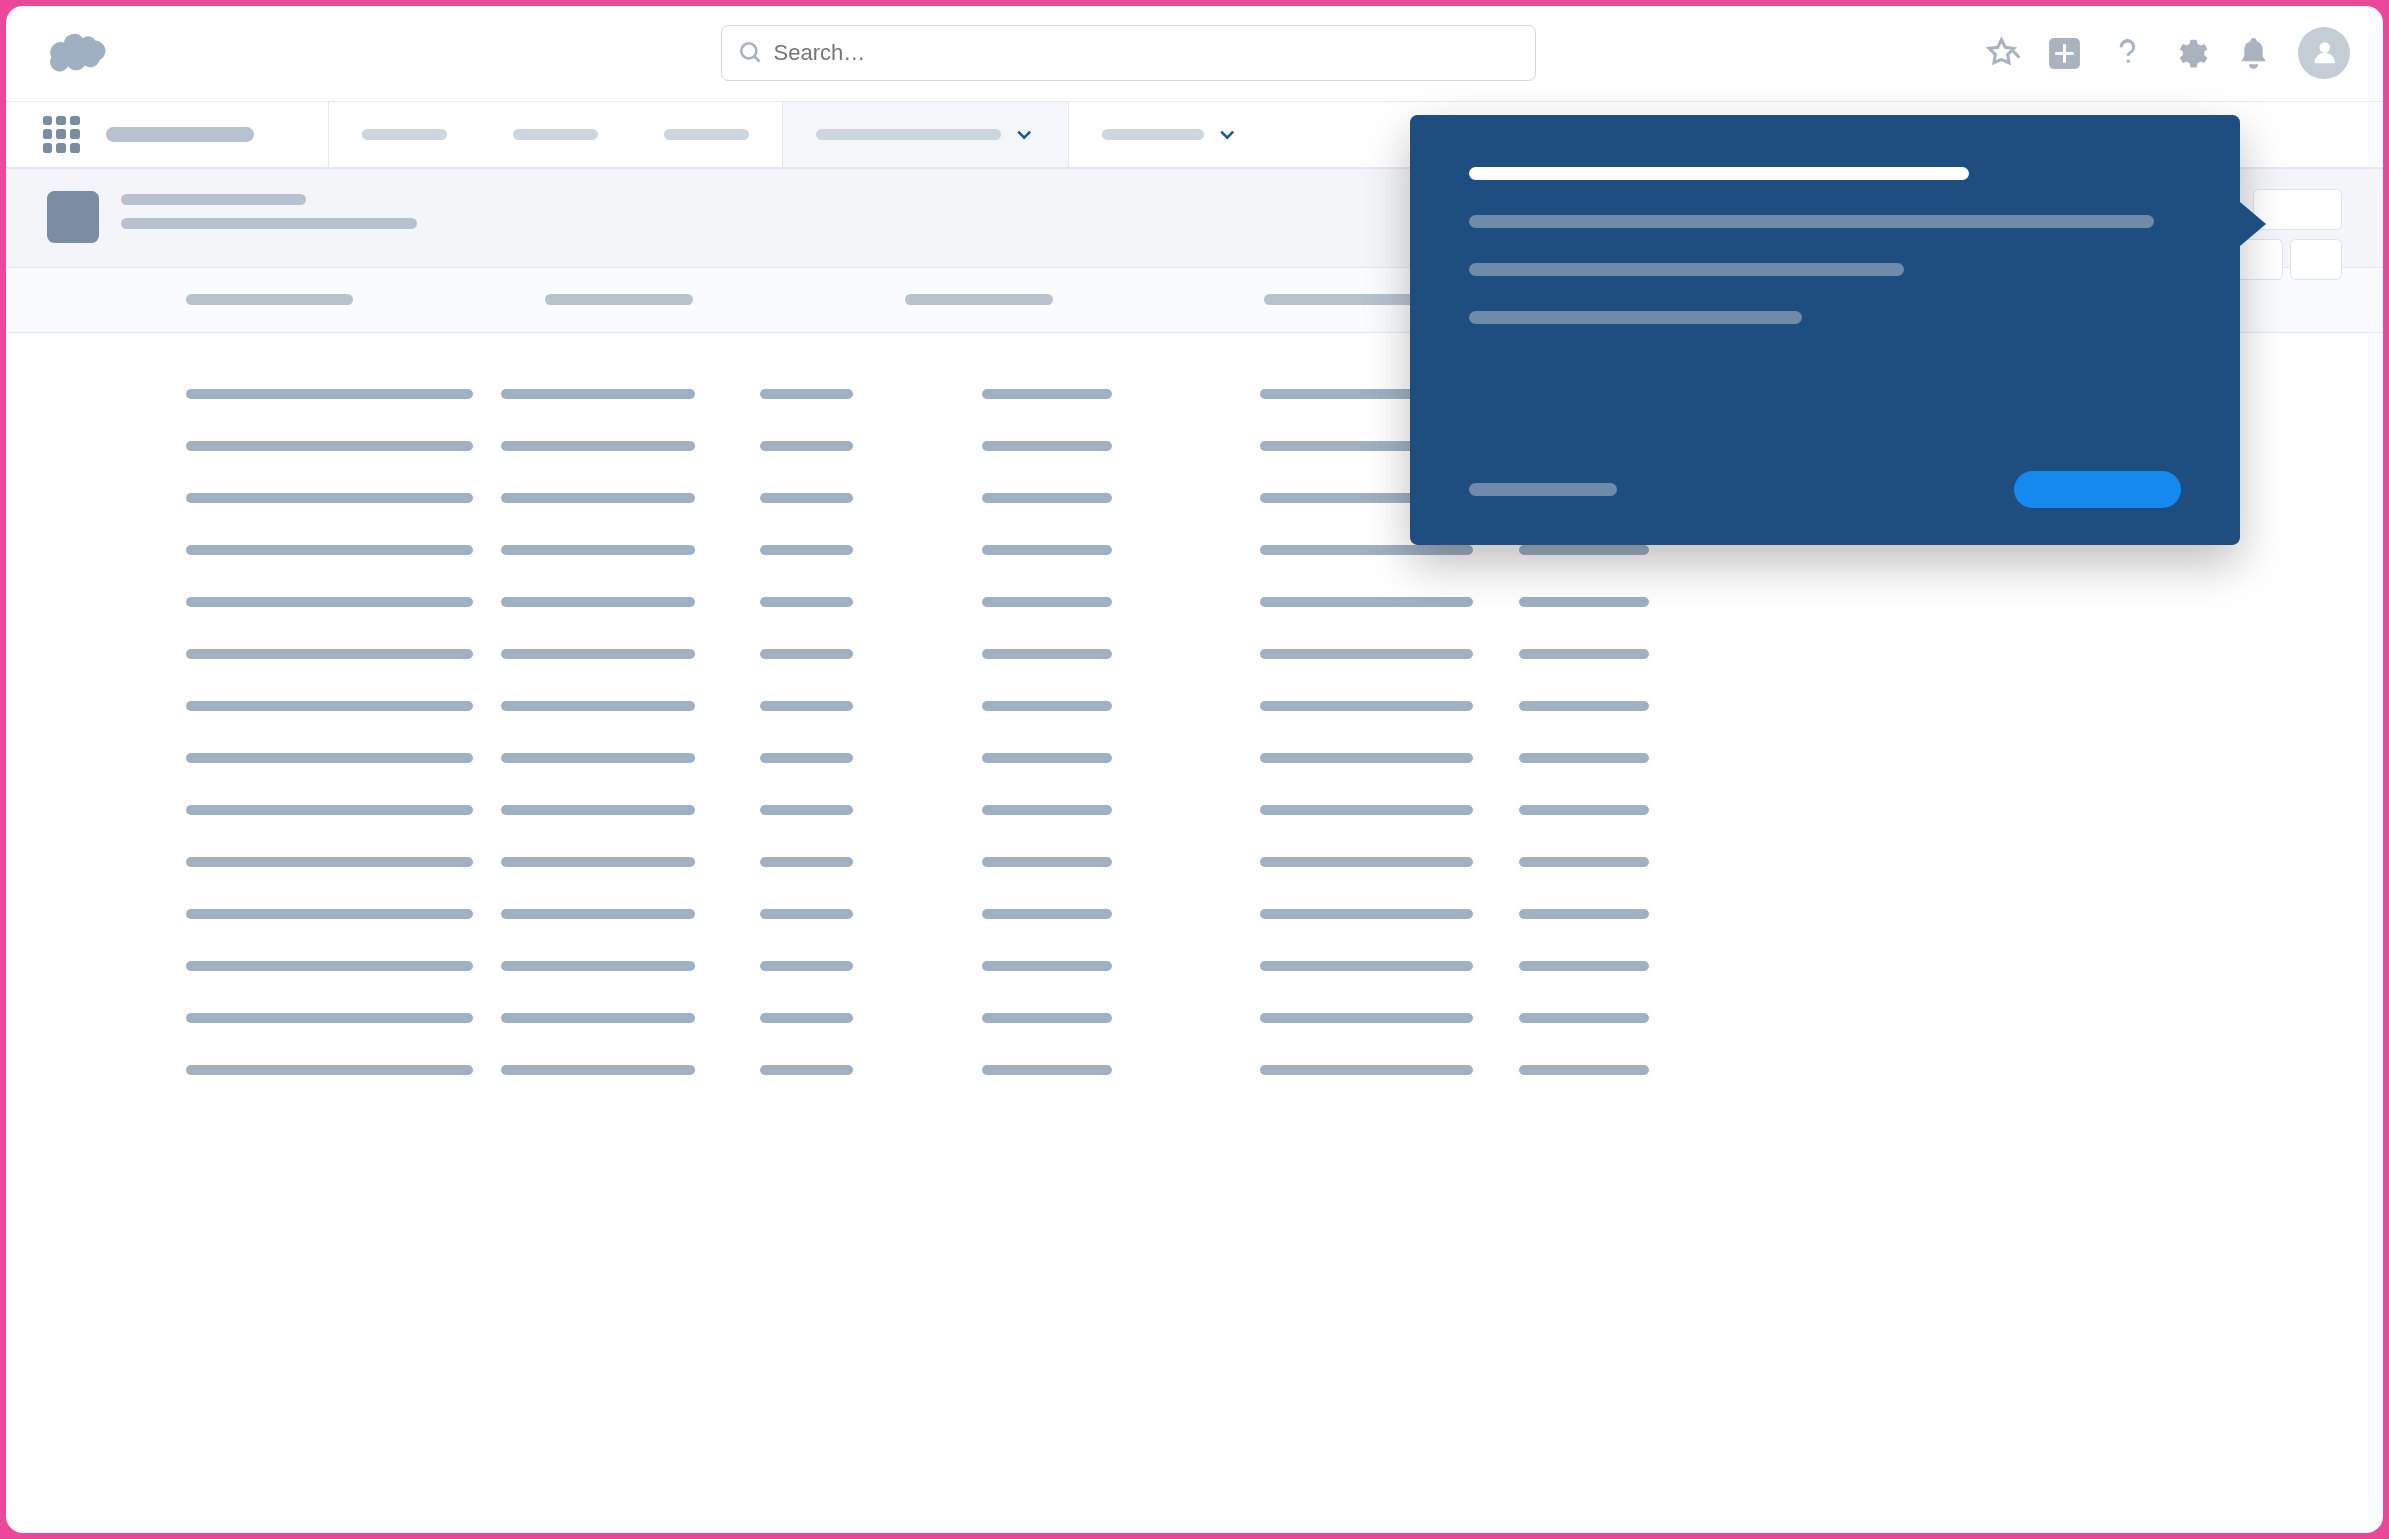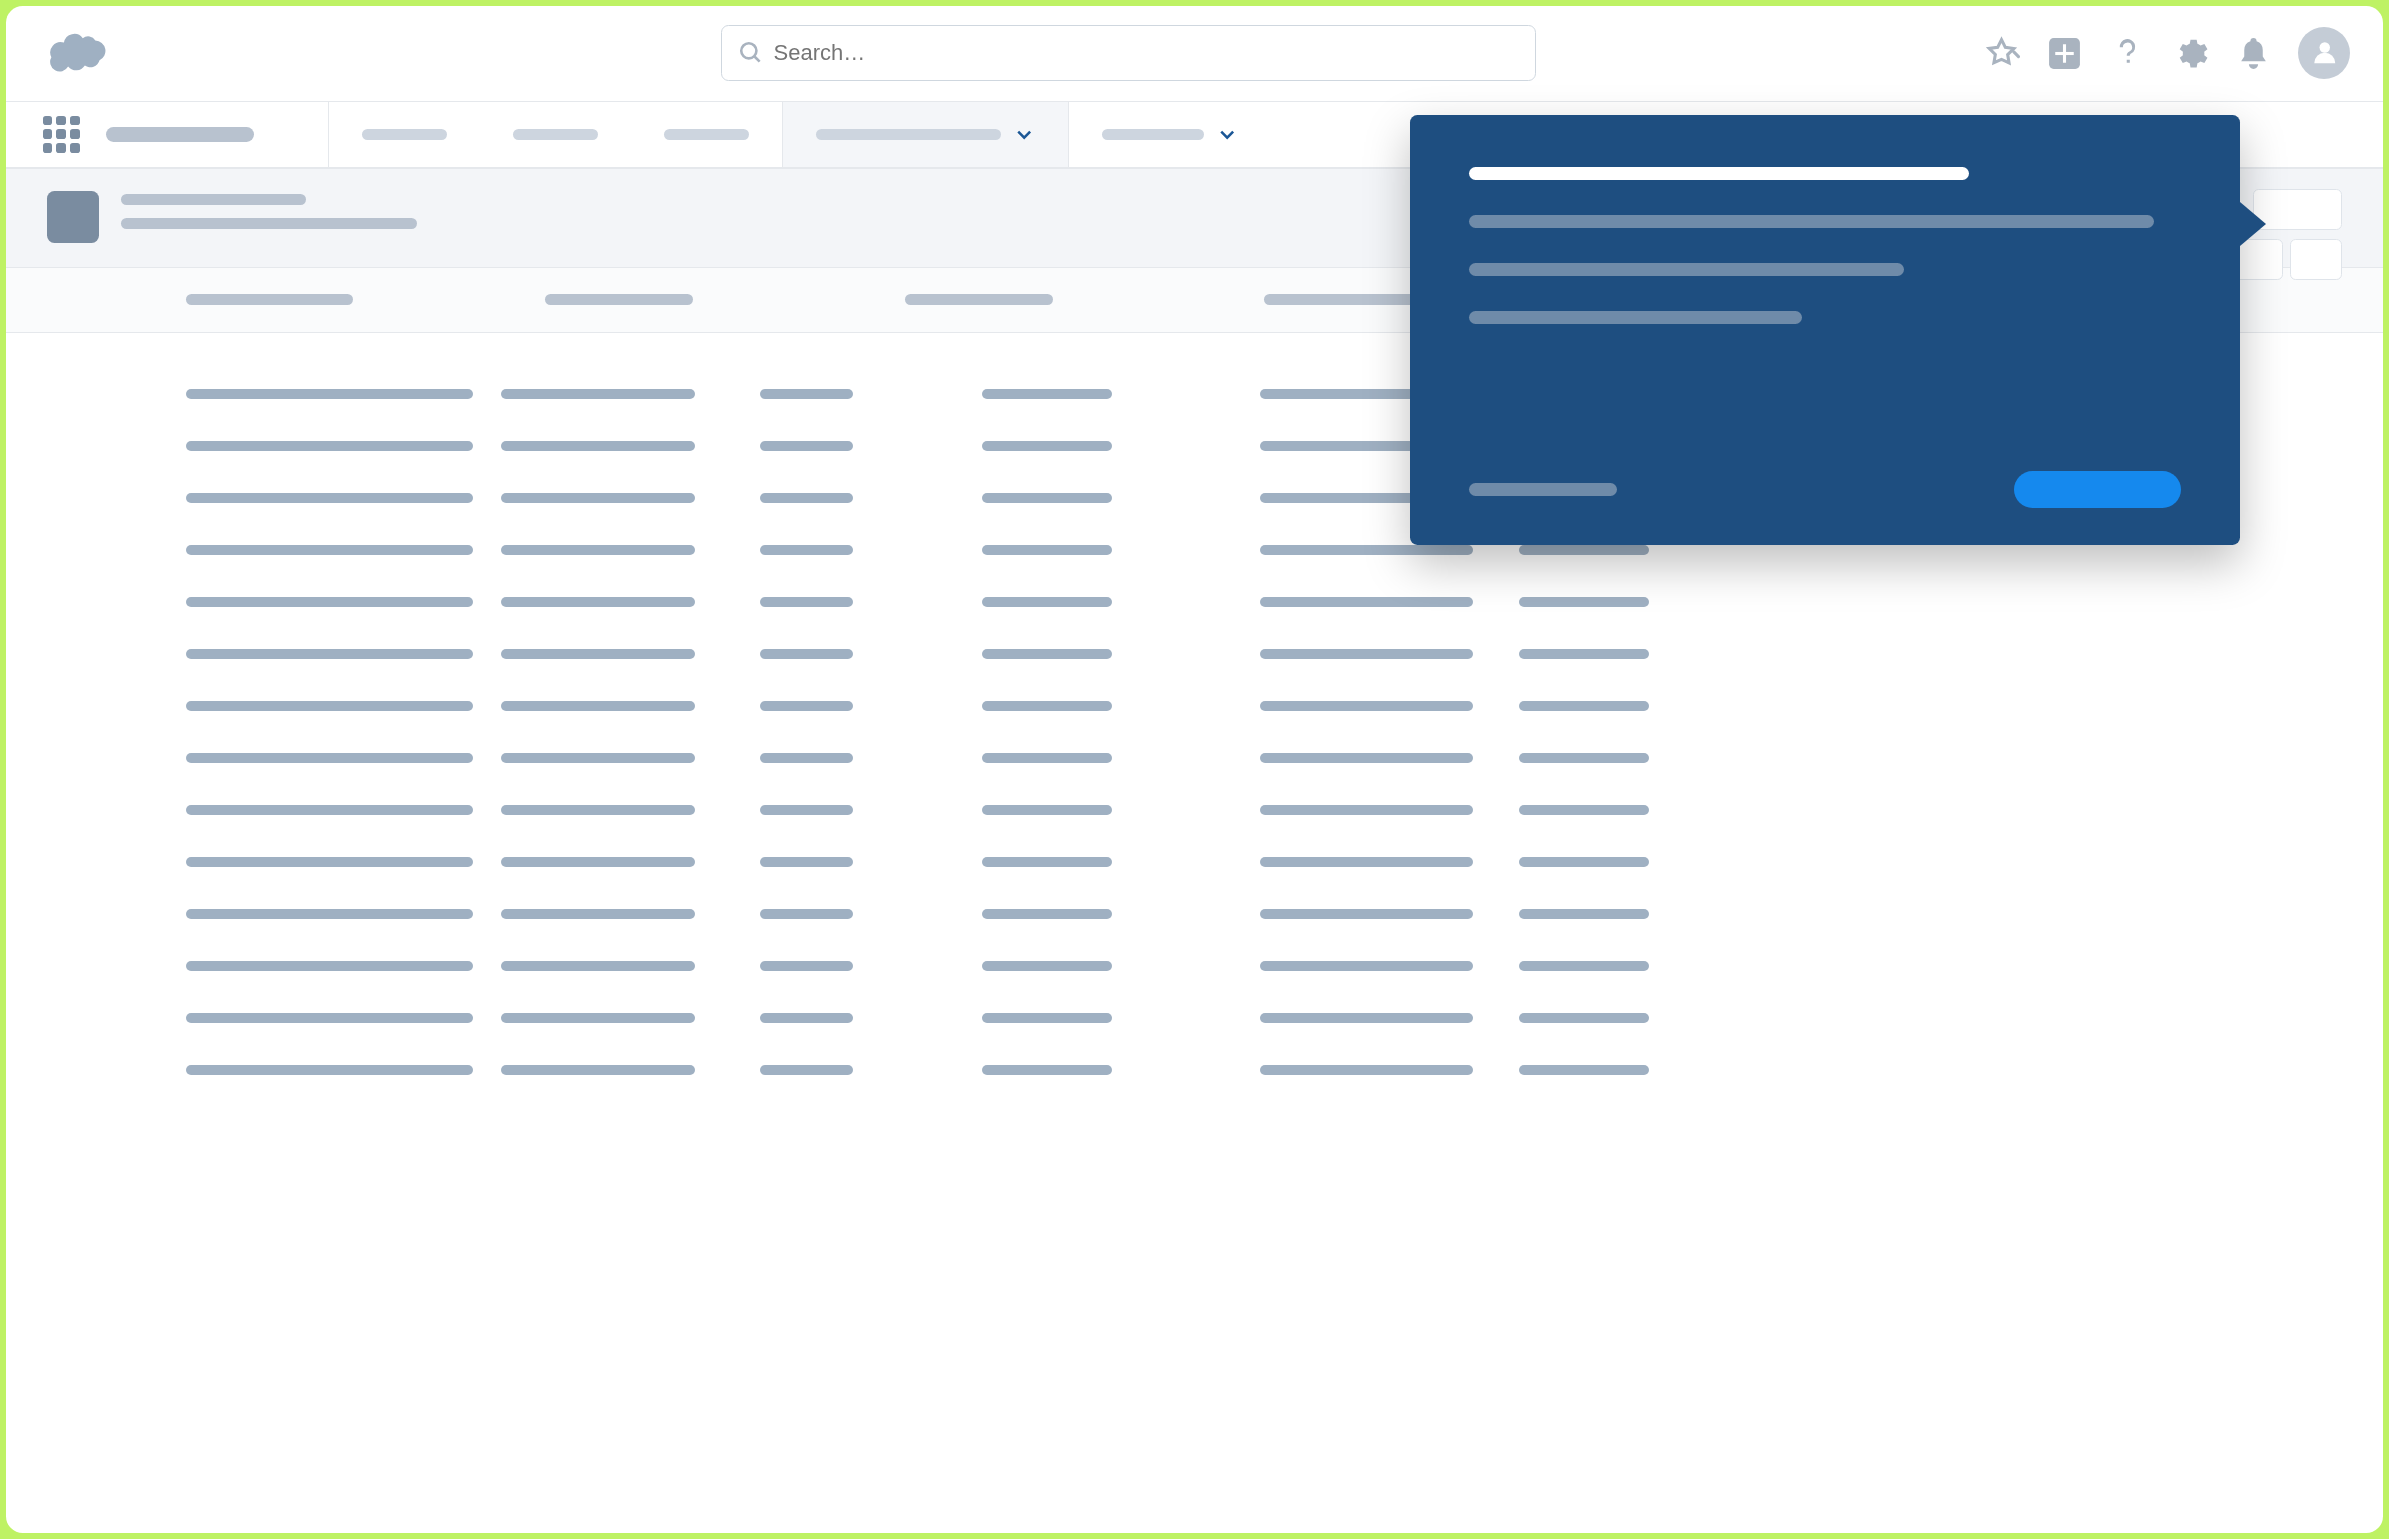--- a/index.html
+++ b/index.html
@@ -7,21 +7,21 @@
   body {
     font-family: -apple-system, Helvetica, Arial, sans-serif;
     background: #000;
     display: flex;
     align-items: flex-start;
     justify-content: center;
   }
   .frame {
     width: 2389px;
     height: 1539px;
-    background: #bef264;
+    background: #ec4899;
     padding: 5.6px;
   }
   .app {
     width: 100%;
     height: 100%;
     background: #fff;
     border-radius: 16.7px;
     overflow: hidden;
     position: relative;
   }

